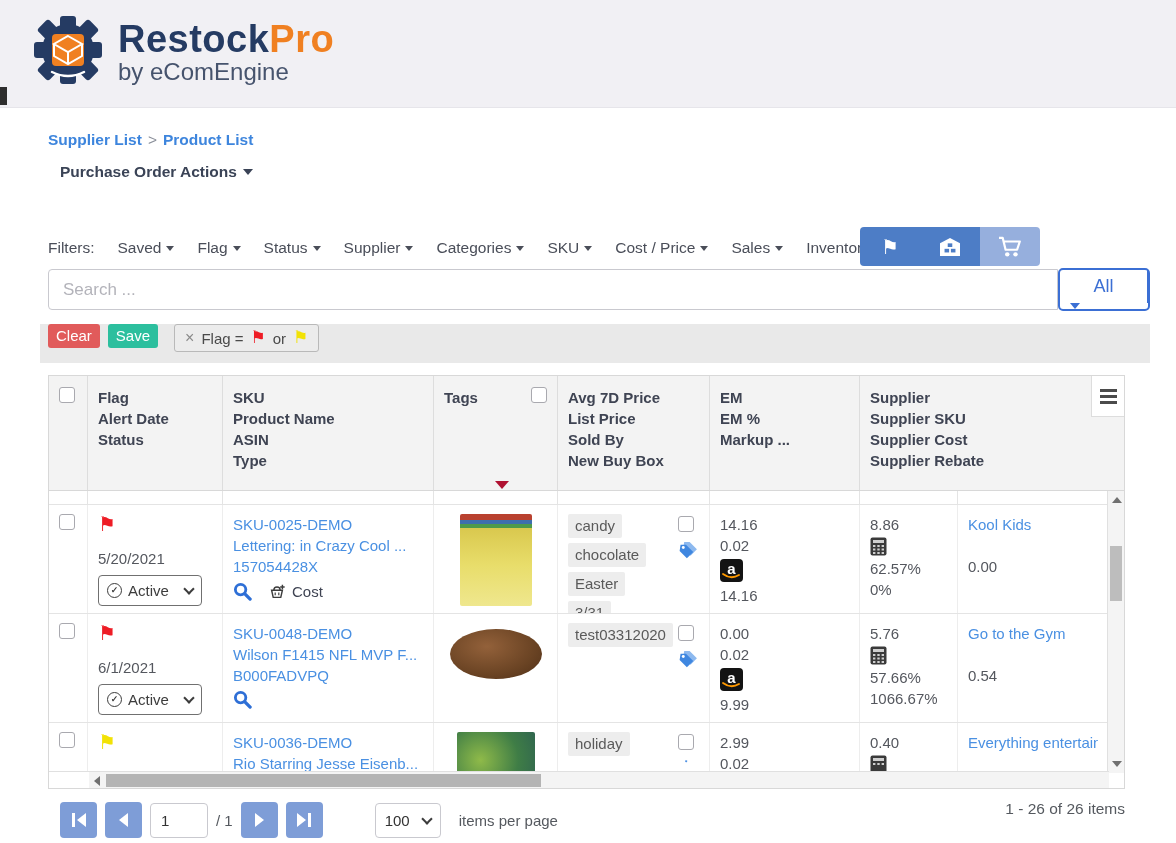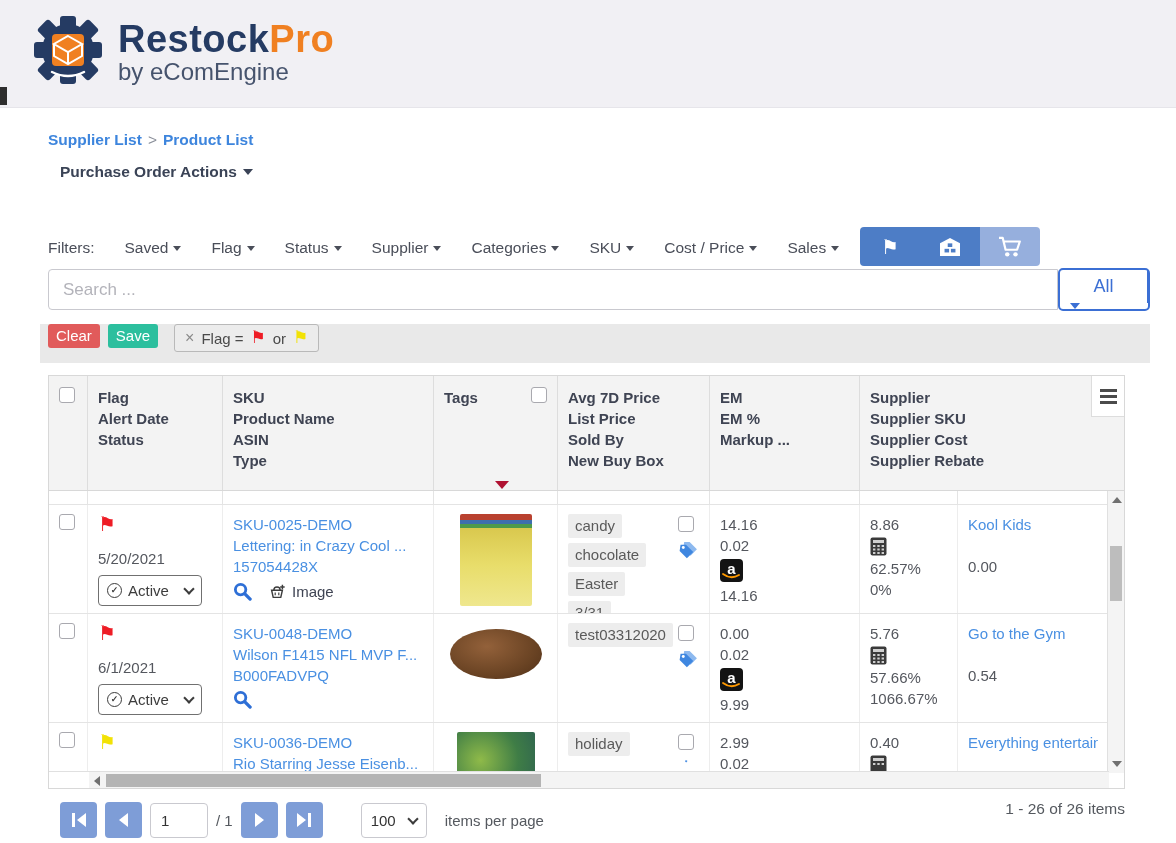--- a/index.html
+++ b/index.html
@@ -16,21 +16,21 @@
   .logo-text .line2 { font-size:24px; color:#46536d; font-weight:400; line-height:28px; margin-top:-2px; }
 
   
   .breadcrumb { position:absolute; left:48px; top:131px; font-size:15.5px; font-weight:700; }
   .breadcrumb a { color:#3d85dd; text-decoration:none; cursor:pointer; }
   .breadcrumb .sep { color:#8a8f9a; font-weight:400; margin:0 6px; }
   .po-actions { position:absolute; left:60px; top:163px; font-size:15.5px; font-weight:700; color:#3a4356; cursor:pointer; }
   .caret { display:inline-block; width:0; height:0; border-left:5px solid transparent; border-right:5px solid transparent; border-top:6px solid currentColor; margin-left:6px; vertical-align:2px; }
 
   
-  .filters-row { position:absolute; left:48px; top:239px; display:flex; align-items:center; gap:30px; font-size:15.5px; color:#4a4e59; }
+  .filters-row { position:absolute; left:48px; top:239px; display:flex; align-items:center; gap:23px; font-size:15.5px; color:#4a4e59; }
   .filters-row .f-item { cursor:pointer; white-space:nowrap; }
   .filters-row .f-item .caret { border-top-width:5px; border-left-width:4px; border-right-width:4px; margin-left:5px; }
   .icon-group { position:absolute; left:860px; top:227px; display:flex; height:39px; }
   .icon-btn { width:60px; height:39px; display:flex; align-items:center; justify-content:center; cursor:pointer; }
   .icon-btn.b1 { background:#4d7dc6; border-radius:4px 0 0 4px; }
   .icon-btn.b2 { background:#4d7dc6; }
   .icon-btn.b3 { background:#96afdd; border-radius:0 4px 4px 0; }
   .icon-btn .fl { color:#fff; font-size:20px; line-height:20px; }
 
   
@@ -102,21 +102,21 @@
   .img-rio { width:78px; height:70px; margin:0 auto; background:radial-gradient(circle at 30% 40%,#8fba49,#3f7d46 55%,#2c5f52); }
 
   
   .footer { position:absolute; left:0; top:789px; width:1176px; height:54px; background:#fff; }
   .pager { position:absolute; left:60px; top:13px; display:flex; align-items:center; gap:8px; font-size:15px; color:#55595f; }
   .pg-btn { width:37px; height:36px; background:#7e9dd7; border-radius:4px; display:flex; align-items:center; justify-content:center; cursor:pointer; gap:2px; }
   .tri-l { width:0; height:0; border-top:7px solid transparent; border-bottom:7px solid transparent; border-right:9px solid #fff; }
   .tri-r { width:0; height:0; border-top:7px solid transparent; border-bottom:7px solid transparent; border-left:9px solid #fff; }
   .pg-bar { width:3px; height:14px; background:#fff; }
   .pg-input { width:58px; height:35px; border:1px solid #c9c9cf; border-radius:4px; padding:0 10px; font-size:15px; color:#333; font-family:"Liberation Sans",sans-serif; }
-  .size-sel { margin-left:30px; width:66px; height:35px; border:1px solid #c9c9cf; border-radius:4px; display:flex; align-items:center; padding:0 9px; cursor:pointer; color:#333; background:#fff; }
+  .size-sel { margin-left:44px; width:66px; height:35px; border:1px solid #c9c9cf; border-radius:4px; display:flex; align-items:center; padding:0 9px; cursor:pointer; color:#333; background:#fff; }
   .size-sel .chev { margin-top:-2px; }
   .range-label { position:absolute; right:51px; top:11px; font-size:15.5px; color:#55595f; }
   .ipp { color:#55595f; }
 </style>
 </head>
 <body>
 
 <div class="topbar">
   <div class="logo">
     <svg width="76" height="80" viewBox="0 0 76 80">
@@ -280,21 +280,21 @@
           <circle cx="8" cy="8" r="5.5" fill="none" stroke="#2e6fd6" stroke-width="3"></circle>
           <line x1="12.5" y1="12.5" x2="18" y2="18" stroke="#2e6fd6" stroke-width="3.5" stroke-linecap="round"></line>
         </svg>
         <span class="type-wrap">
           <svg width="18" height="18" viewBox="0 0 20 20">
             <path d="M4 8 h12 l-1.8 8 H5.8 Z" fill="none" stroke="#3d3d3d" stroke-width="1.6"></path>
             <path d="M6.5 8 a3.5 3.5 0 0 1 7 0" fill="none" stroke="#3d3d3d" stroke-width="1.6"></path>
             <path d="M8 10.5 v3 M12 10.5 v3" stroke="#3d3d3d" stroke-width="1.3"></path>
             <path d="M16 2 v5 M13.5 4.5 h5" stroke="#3d3d3d" stroke-width="1.6"></path>
           </svg>
-          <span>Image</span>
+          <span>Cost</span>
         </span>
       </div>
     </div>
     <div class="cell">
         <div class="pimg img-book"></div>
       </div>
     <div class="cell tags-cell">
       <div class="tags-list">
         <div><span class="tag-chip">candy</span></div>
         <div><span class="tag-chip">chocolate</span></div>

